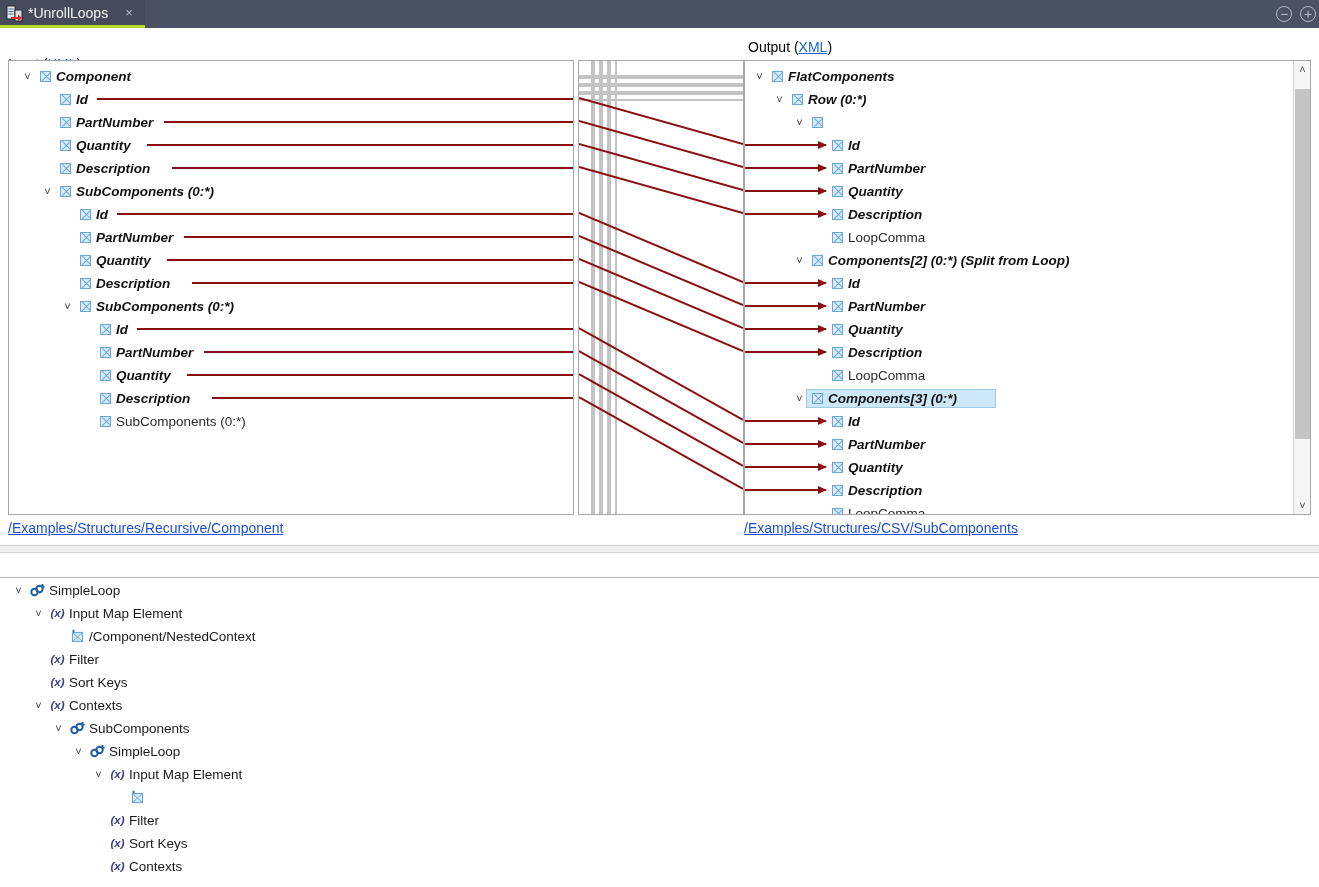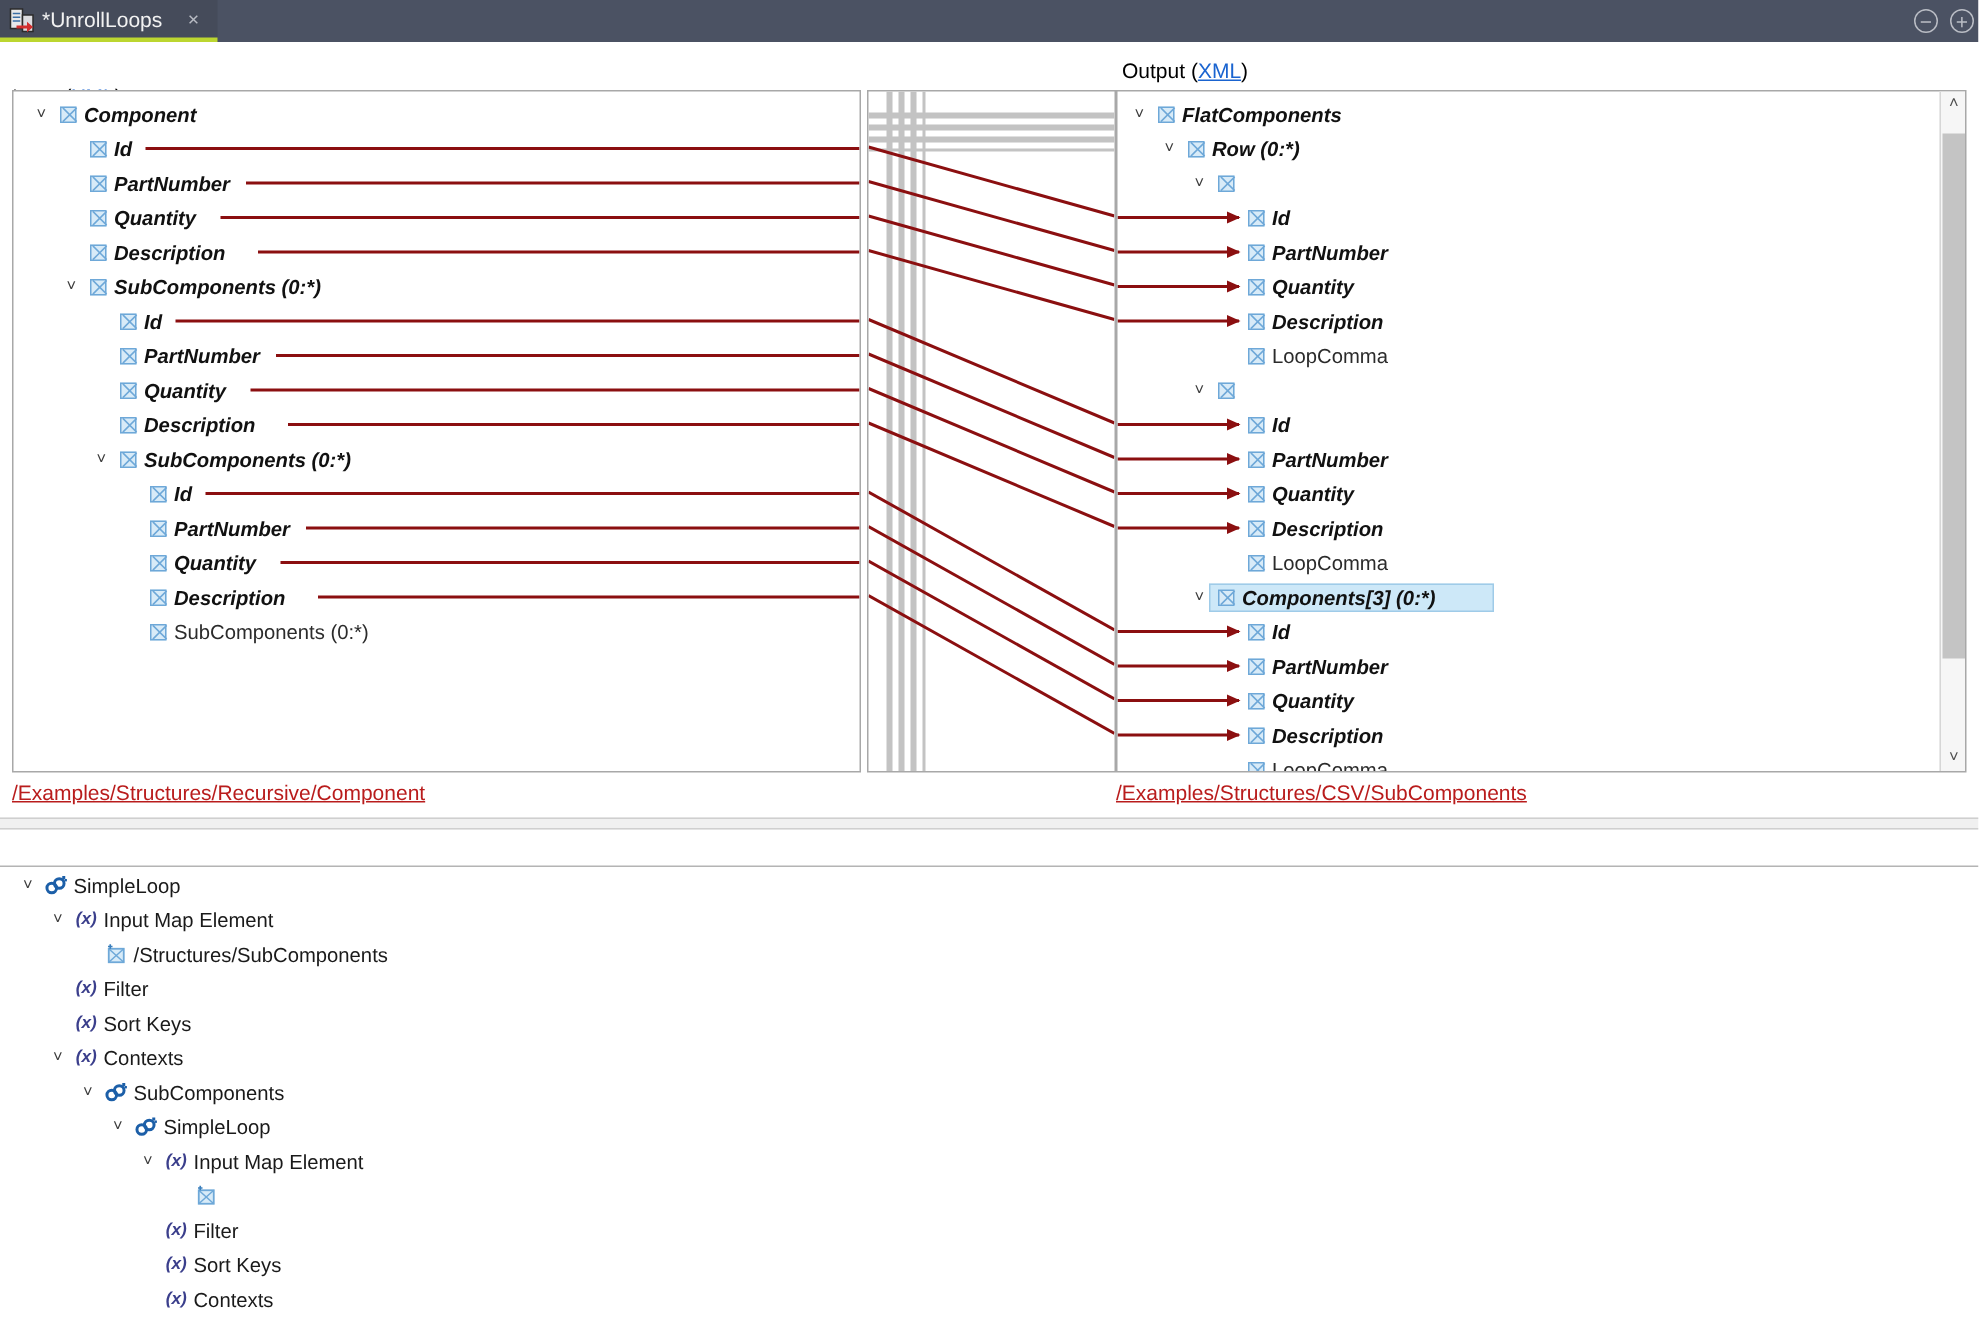--- a/index.html
+++ b/index.html
@@ -138,21 +138,21 @@
   }
   .vscroll .sbtn.up { top:0; }
   .vscroll .sbtn.down { bottom:0; }
   .vscroll .thumb {
     position:absolute; left:1px; width:15px;
     background:#c4c4c4; cursor:pointer;
   }
 
   
   .pathlink {
-    position:absolute; font-size:14px; color:#b91c1c;
+    position:absolute; font-size:14px; color:#1d4ed8;
     text-decoration:underline; cursor:pointer; white-space:nowrap;
   }
   #inputPath  { left:8px;   top:520px; }
   #outputPath { left:744px; top:520px; }
 
   
   .splitter {
     position:absolute; left:0; top:545px; width:1319px; height:8px;
     background:#f0f0f0; border-top:1px solid #cfcfcf; border-bottom:1px solid #cfcfcf;
   }
@@ -366,20 +366,21 @@
           <span class="lbl mapped" style="left: 103px;">Description</span>
           <span class="arrow" style="left: 0px; top: 10px; width: 81px;"></span>
         </div>
         <div class="row" style="top: 165px;">
           <span class="cbx" style="left: 87px; top: 6px;"></span>
           <span class="lbl plain" style="left: 103px;">LoopComma</span>
         </div>
         <div class="row" style="top: 188px;">
           <span class="twisty" style="left: 48px; top: 5px;">˅</span>
           <span class="cbx" style="left: 67px; top: 6px;"></span>
+          <span class="lbl mapped" style="left: 83px;">Components[2] (0:*) (Split from Loop)</span>
         </div>
         <div class="row" style="top: 211px;">
           <span class="cbx" style="left: 87px; top: 6px;"></span>
           <span class="lbl mapped" style="left: 103px;">Id</span>
           <span class="arrow" style="left: 0px; top: 10px; width: 81px;"></span>
         </div>
         <div class="row" style="top: 234px;">
           <span class="cbx" style="left: 87px; top: 6px;"></span>
           <span class="lbl mapped" style="left: 103px;">PartNumber</span>
           <span class="arrow" style="left: 0px; top: 10px; width: 81px;"></span>
@@ -459,21 +460,21 @@
         <span class="ico ico-fx" style="left: 50px;">(x)</span>
         <span class="blbl" style="left: 69px;">Input Map Element</span>
       </div>
       <div class="brow" style="top: 625px;">
         <span class="ico" style="left: 70px;"><svg viewBox="0 0 15 15" width="15" height="15">
             <rect x="2.5" y="3.5" width="10" height="9" fill="#d8ebf8" stroke="#6ea8d8" stroke-width="1.2"></rect>
             <line x1="2.5" y1="3.5" x2="12.5" y2="12.5" stroke="#6ea8d8" stroke-width="1"></line>
             <line x1="12.5" y1="3.5" x2="2.5" y2="12.5" stroke="#6ea8d8" stroke-width="1"></line>
             <path d="M3.5 0.5 L3.5 3.5 M2 2 L5 2" stroke="#3a7fbd" stroke-width="1.1"></path>
           </svg></span>
-        <span class="blbl" style="left: 89px;">/Structures/SubComponents</span>
+        <span class="blbl" style="left: 89px;">/Component/NestedContext</span>
       </div>
       <div class="brow" style="top: 648px;">
         <span class="ico ico-fx" style="left: 50px;">(x)</span>
         <span class="blbl" style="left: 69px;">Filter</span>
       </div>
       <div class="brow" style="top: 671px;">
         <span class="ico ico-fx" style="left: 50px;">(x)</span>
         <span class="blbl" style="left: 69px;">Sort Keys</span>
       </div>
       <div class="brow" style="top: 694px;">

